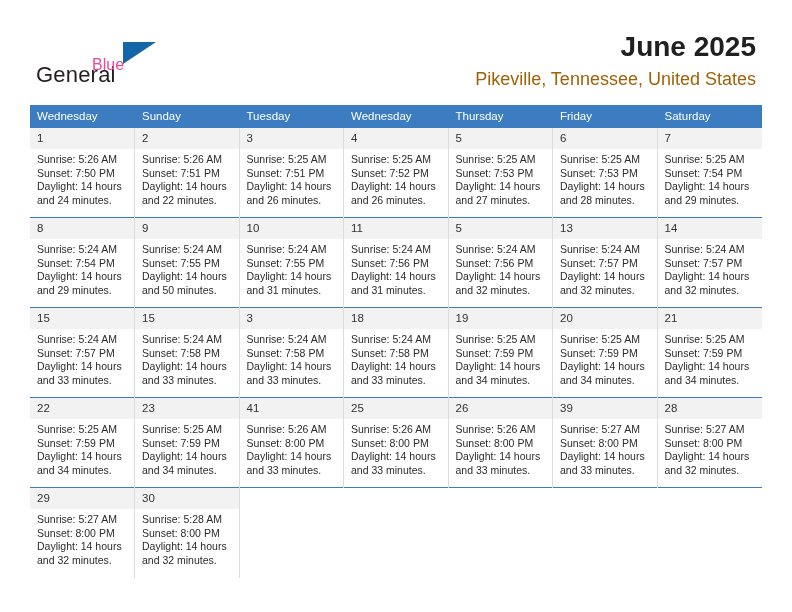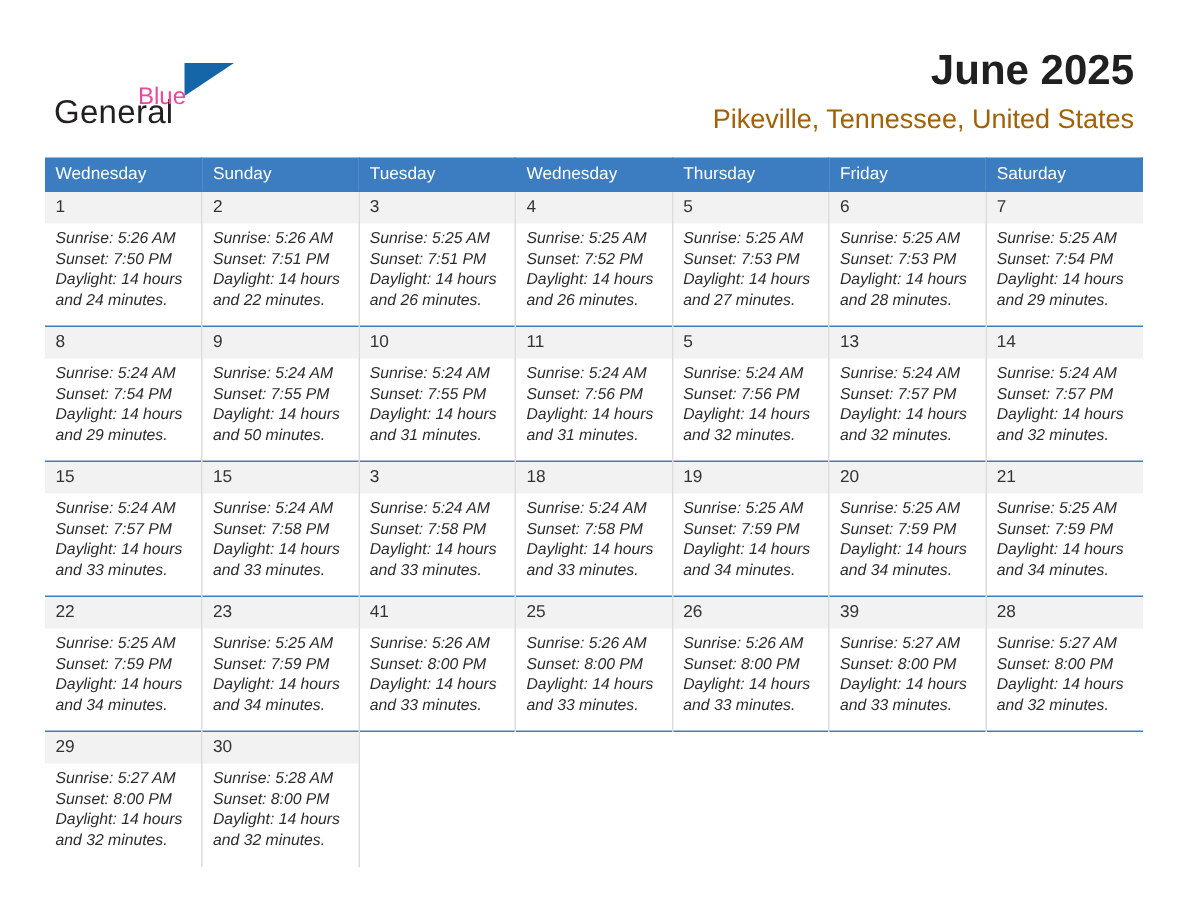--- a/index.html
+++ b/index.html
@@ -132,21 +132,20 @@
     box-sizing: border-box;
   }
   .daynum.blank {
     background: #ffffff;
   }
   .dayinfo {
     padding: 4px 5px 0 7px;
     font-size: 10.5px;
     line-height: 13.6px;
     color: #2b2b2b;
-    font-style: italic;
   }
   .dayinfo div {
     white-space: nowrap;
   }
   .dayinfo .daylight-line {
     white-space: normal;
   }
 </style>
 </head>
 <body>

